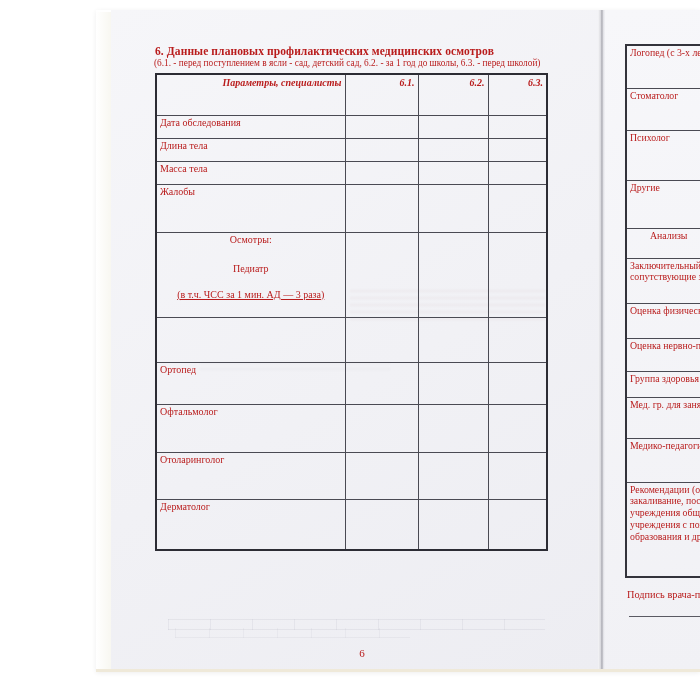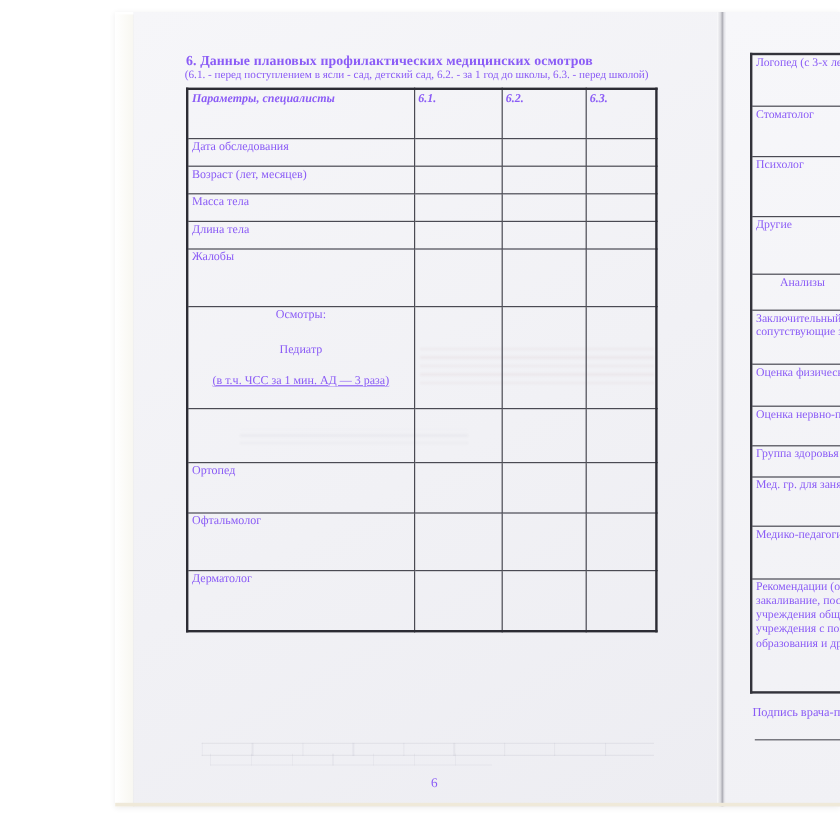--- a/index.html
+++ b/index.html
@@ -1,38 +1,38 @@
 <!DOCTYPE html>
 <html><head>
 <meta charset="utf-8">
 <style>
   html,body{margin:0;padding:0;}
   .scene{position:relative;width:700px;height:700px;background:#ffffff;overflow:hidden;
-         font-family:"Liberation Serif", serif;color:#8b5cf6;}
+         font-family:"Liberation Serif", serif;color:#b91c1c;}
   .book{position:absolute;left:96px;top:10px;width:604px;height:662px;
         box-shadow:0 1px 5px rgba(0,0,0,.07);}
   .under-edge{position:absolute;left:0;top:2px;width:15px;height:660px;
         background:linear-gradient(to right,#ffffff,#f8f7f1);border-right:1px solid #dddcd4;}
   .page-left{position:absolute;left:15px;top:0;width:487px;height:662px;
         background:linear-gradient(150deg,#f6f6f9 0%,#f1f1f5 55%,#ededf2 100%);}
   .gutter{position:absolute;left:502px;top:0;width:7px;height:662px;
         background:linear-gradient(to right,#f6f6f8 0%,#d7d7dc 40%,#a9a9b1 55%,#e2e2e7 78%,#f3f3f7 100%);}
   .page-right{position:absolute;left:509px;top:0;width:95px;height:662px;
         background:linear-gradient(170deg,#f7f7fa,#f1f1f5);}
   .bottom-edge{position:absolute;left:0;bottom:0;width:604px;height:3px;background:#efe9d9;}
   .layer{position:absolute;left:0;top:0;width:700px;height:700px;}
 
   .title{position:absolute;left:155px;top:45px;font-size:11.5px;font-weight:bold;letter-spacing:.1px;white-space:nowrap;}
   .subtitle{position:absolute;left:154px;top:58px;font-size:9.3px;white-space:nowrap;}
 
   table{border-collapse:collapse;table-layout:fixed;}
   .main-table{position:absolute;left:155px;top:73px;width:391px;border:2px solid #2c2c34;}
   .main-table td{border:1px solid #4a4a53;vertical-align:top;padding:1px 3px 0 3px;
                  font-size:10px;line-height:1.25;overflow:hidden;}
-  .main-table tr.hdr td{font-weight:bold;font-style:italic;text-align:left;font-size:10px;padding-top:2px;}
+  .main-table tr.hdr td{font-weight:bold;font-style:italic;text-align:right;font-size:10px;padding-top:2px;}
   .cell-lines div{white-space:nowrap;text-align:center;}
   .cell-lines .l2{margin-top:17px;}
   .cell-lines .l3{margin-top:13px;text-decoration:underline;}
 
   .pagenum{position:absolute;left:340px;top:647px;width:44px;text-align:center;font-size:11px;}
 
   .right-table{position:absolute;left:625px;top:44px;width:112px;border:2px solid #33333b;}
   .right-table td{border:1px solid #4a4a53;vertical-align:top;padding:1px 0 0 3px;
                   font-size:9.8px;line-height:1.2;overflow:hidden;}
   .right-table td div{white-space:nowrap;}
@@ -90,33 +90,27 @@
         <td>6.2.</td>
         <td>6.3.</td>
       </tr>
       <tr style="height:23px">
         <td>Дата обследования</td>
         <td></td>
             <td></td>
             <td></td>
       </tr>
       <tr style="height:23px">
-        <td>Возраст (лет, месяцев)</td>
+        <td>Длина тела</td>
         <td></td>
             <td></td>
             <td></td>
       </tr>
       <tr style="height:23px">
         <td>Масса тела</td>
-        <td></td>
-            <td></td>
-            <td></td>
-      </tr>
-      <tr style="height:23px">
-        <td>Длина тела</td>
         <td></td>
             <td></td>
             <td></td>
       </tr>
       <tr style="height:48px">
         <td>Жалобы</td>
         <td></td>
             <td></td>
             <td></td>
       </tr>
@@ -137,20 +131,26 @@
             <td></td>
       </tr>
       <tr style="height:42px">
         <td>Ортопед</td>
         <td></td>
             <td></td>
             <td></td>
       </tr>
       <tr style="height:48px">
         <td>Офтальмолог</td>
+        <td></td>
+            <td></td>
+            <td></td>
+      </tr>
+      <tr style="height:47px">
+        <td>Отоларинголог</td>
         <td></td>
             <td></td>
             <td></td>
       </tr>
       <tr style="height:51px">
         <td>Дерматолог</td>
         <td></td>
             <td></td>
             <td></td>
       </tr>

